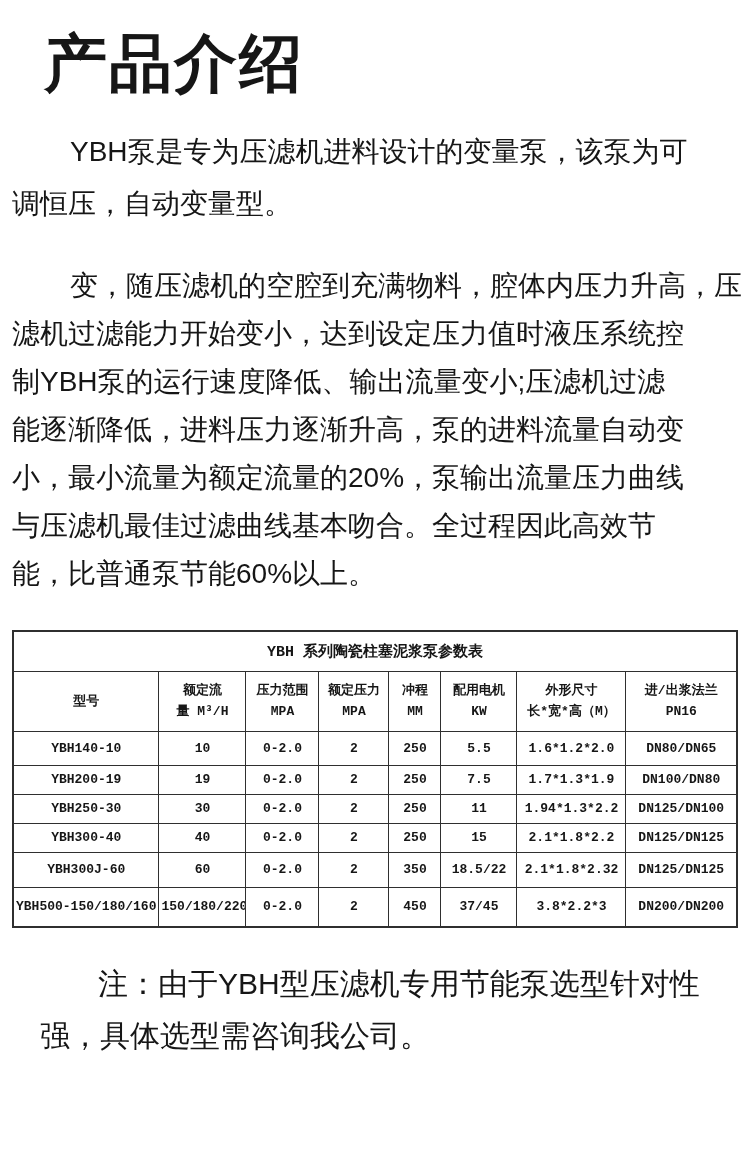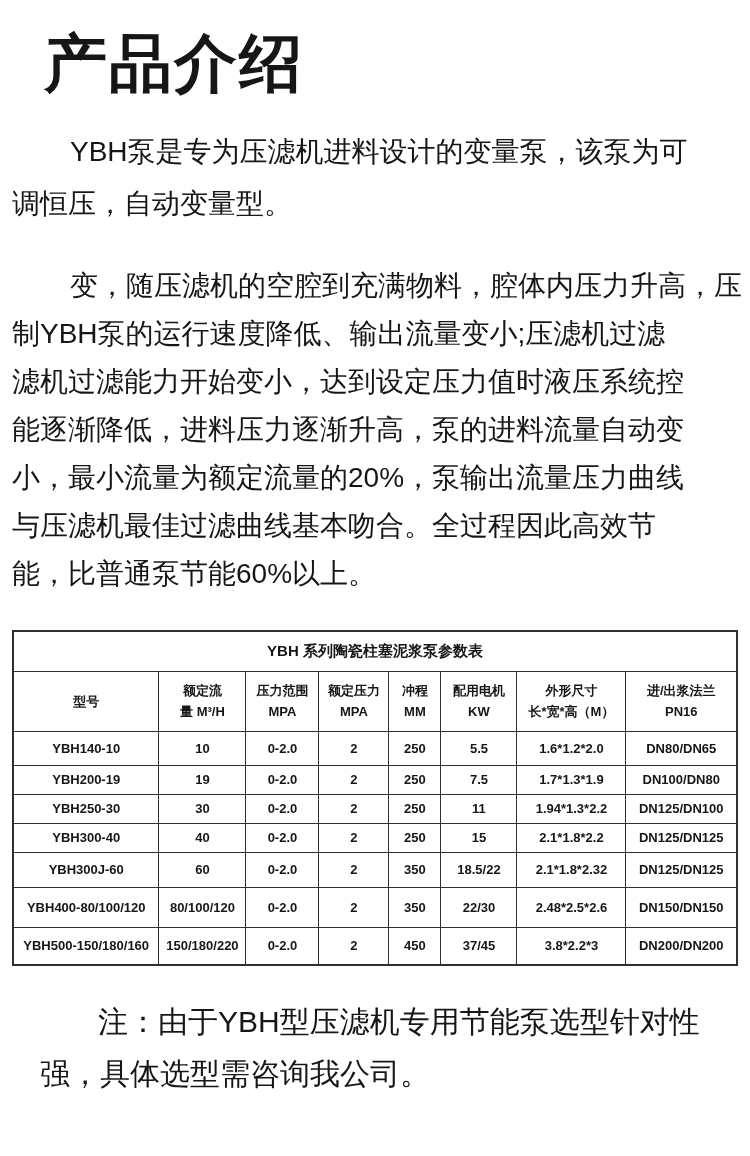--- a/index.html
+++ b/index.html
@@ -38,21 +38,21 @@
     margin:30px 0 0 40px;
     font-size:30px;
     line-height:52px;
   }
   table.params{
     width:724px;
     margin:32px auto 8px auto;
     border-collapse:collapse;
     table-layout:fixed;
     border:2px solid var(--border);
-    font-family:Liberation Sans, sans-serif;
+    font-family:Liberation Mono, monospace;
     font-weight:bold;
     color:var(--text);
     padding-left:16px;
   }
   table.params th,
   table.params td{
     border:1px solid var(--border);
     text-align:center;
     vertical-align:middle;
     padding:0 2px;
@@ -84,22 +84,22 @@
 
   <h1 class="page-title">产品介绍</h1>
 
   <section class="para p-intro">
       <div class="line">YBH泵是专为压滤机进料设计的变量泵，该泵为可</div>
       <div class="line">调恒压，自动变量型。</div>
     </section>
 
   <section class="para p-desc">
       <div class="line">变，随压滤机的空腔到充满物料，腔体内压力升高，压</div>
+      <div class="line">滤机过滤能力开始变小，达到设定压力值时液压系统控</div>
       <div class="line">制YBH泵的运行速度降低、输出流量变小;压滤机过滤</div>
-      <div class="line">滤机过滤能力开始变小，达到设定压力值时液压系统控</div>
       <div class="line">能逐渐降低，进料压力逐渐升高，泵的进料流量自动变</div>
       <div class="line">小，最小流量为额定流量的20%，泵输出流量压力曲线</div>
       <div class="line">与压滤机最佳过滤曲线基本吻合。全过程因此高效节</div>
       <div class="line">能，比普通泵节能60%以上。</div>
     </section>
 
   <table class="params">
     <colgroup>
       <col style="width:146px">
       <col style="width:87px">
@@ -193,30 +193,20 @@
           <td>YBH300J-60</td>
           <td>60</td>
           <td>0-2.0</td>
           <td>2</td>
           <td>350</td>
           <td>18.5/22</td>
           <td>2.1*1.8*2.32</td>
           <td>DN125/DN125</td>
         </tr>
         <tr>
-          <td>YBH400-80/100/120</td>
-          <td>80/100/120</td>
-          <td>0-2.0</td>
-          <td>2</td>
-          <td>350</td>
-          <td>22/30</td>
-          <td>2.48*2.5*2.6</td>
-          <td>DN150/DN150</td>
-        </tr>
-        <tr>
           <td>YBH500-150/180/160</td>
           <td>150/180/220</td>
           <td>0-2.0</td>
           <td>2</td>
           <td>450</td>
           <td>37/45</td>
           <td>3.8*2.2*3</td>
           <td>DN200/DN200</td>
         </tr>
       </tbody>

